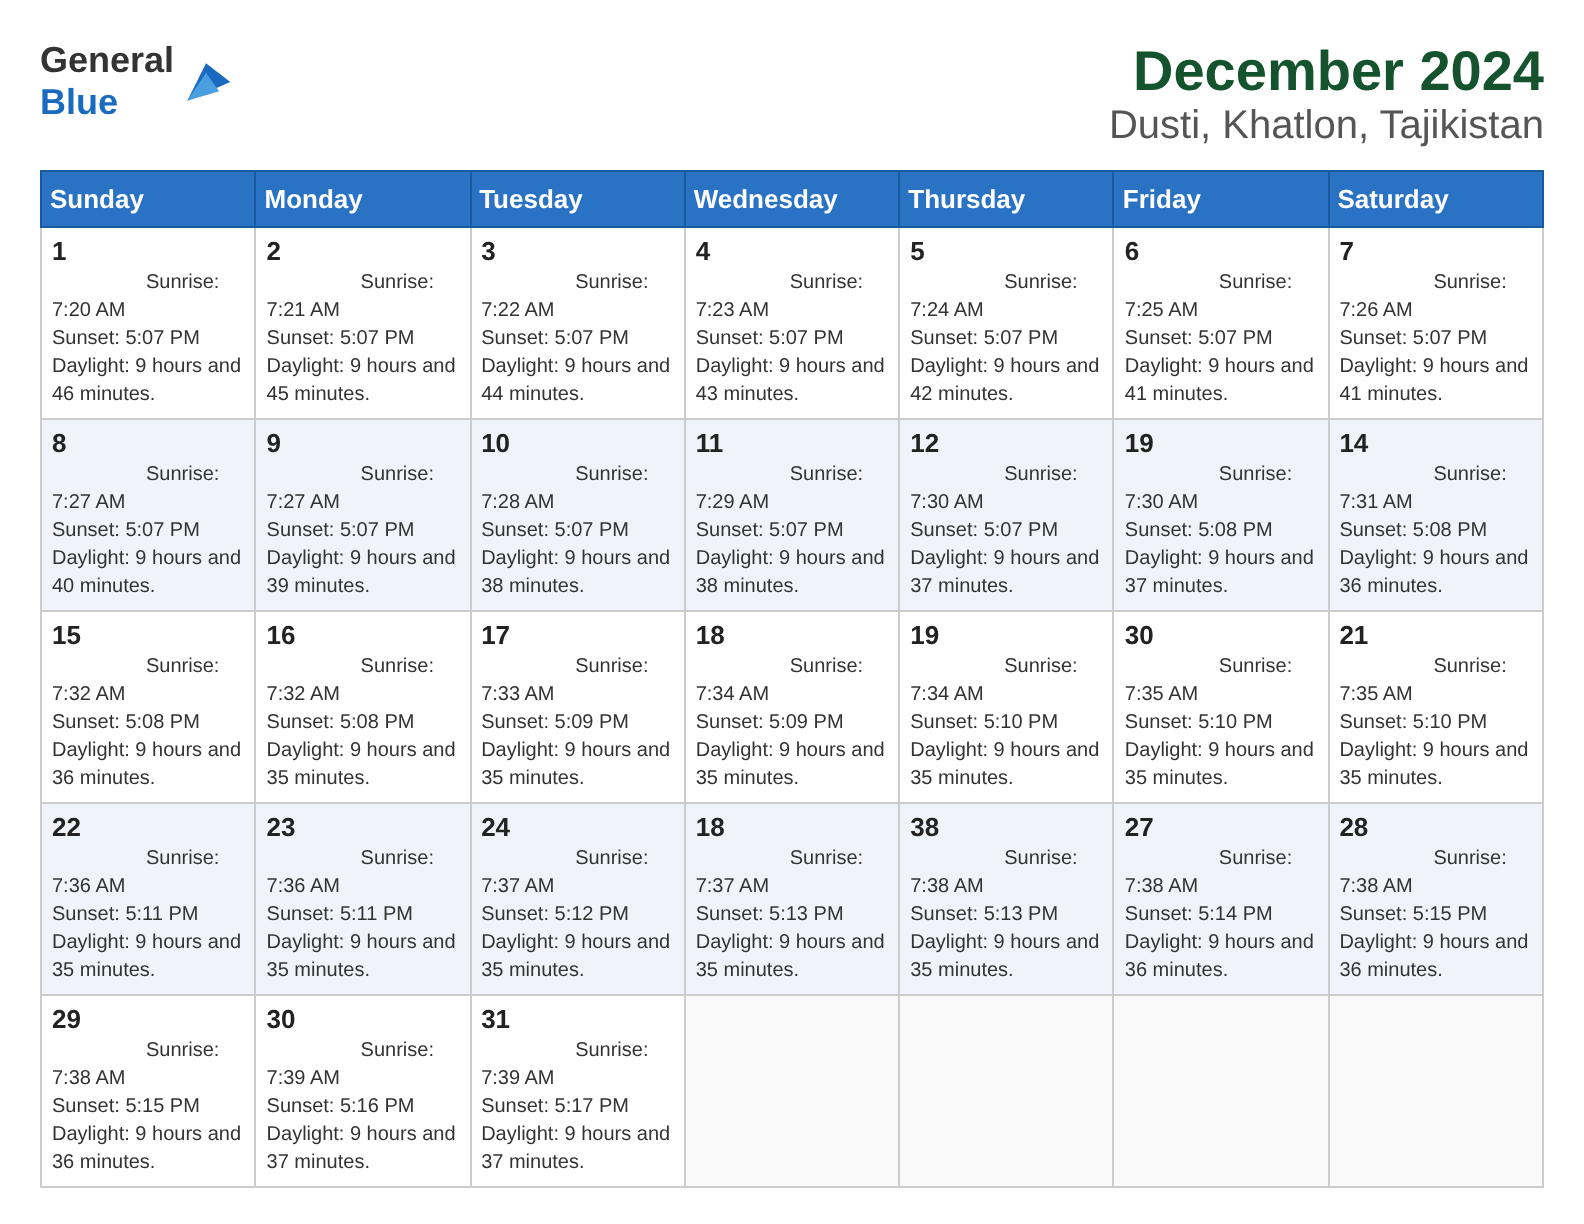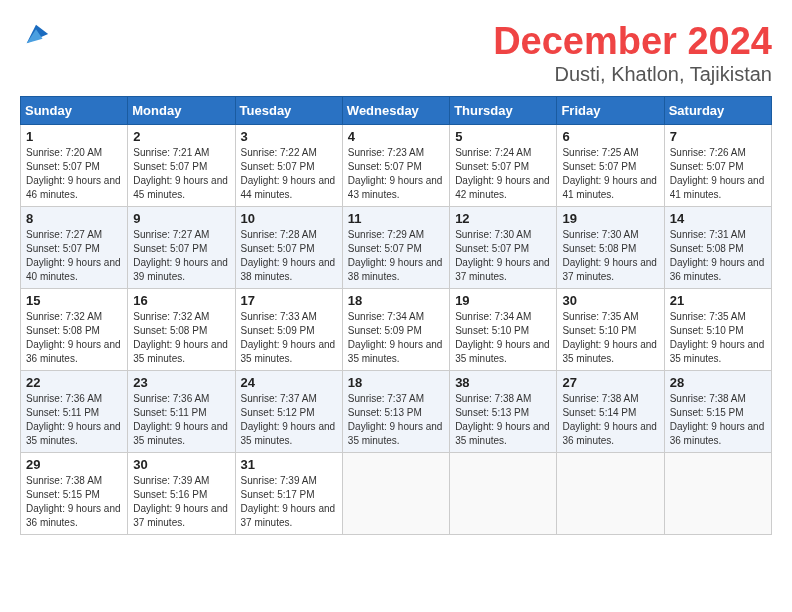--- a/index.html
+++ b/index.html
@@ -22,23 +22,23 @@
     }
     .logo-icon {
       width: 28px;
       height: 28px;
       margin-left: 2px;
     }
     .title-area {
       text-align: right;
     }
     .month-year {
-      font-size: 38px;
+      font-size: 28px;
       font-weight: bold;
-      color: #ef4444;
+      color: #14532d;
     }
     .location {
       font-size: 20px;
       color: #555;
     }
     .calendar {
       width: 100%;
       border-collapse: collapse;
       font-size: 11px;
       border-radius: 21px;
@@ -70,30 +70,35 @@
       font-size: 13px;
       font-weight: bold;
       color: #222;
       display: block;
       margin-bottom: 2px;
     }
     .day-info {
       font-size: 10px;
       color: #333;
       line-height: 1.4;
+      margin-left: 47px;
     }
     .empty-cell {
       background: #f9f9f9 !important;
     }
   </style>
 </head>
 <body>
 
 <div class="header-area">
   <div class="logo">
+    <span>
+      <span style="font-size:18px;font-weight:bold;color:#333;">General</span><br>
+      <span style="font-size:18px;font-weight:bold;color:#1a6bbf;">Blue</span>
+    </span>
     <svg class="logo-icon" viewBox="0 0 30 30" xmlns="http://www.w3.org/2000/svg">
       <polygon points="5,25 15,5 28,15" fill="#1a6bbf"></polygon>
       <polygon points="5,25 15,10 22,20" fill="#4a9fe0"></polygon>
     </svg>
   </div>
   <div class="title-area">
     <div class="month-year">December 2024</div>
     <div class="location">Dusti, Khatlon, Tajikistan</div>
   </div>
 </div>

